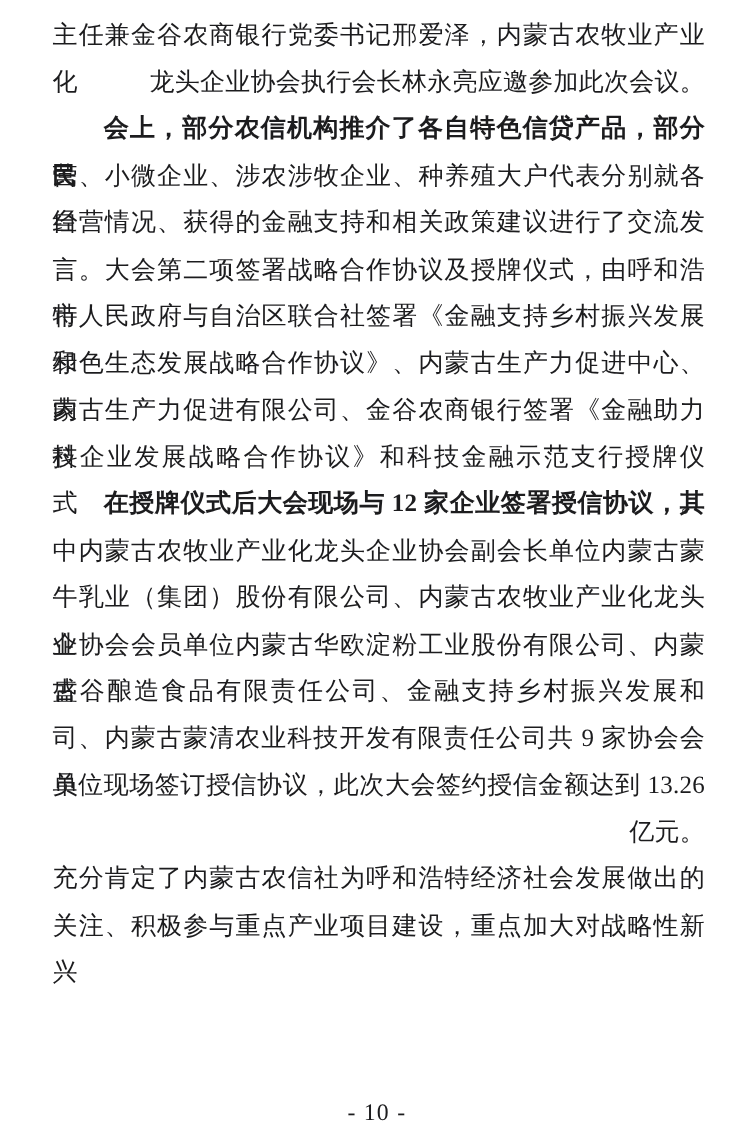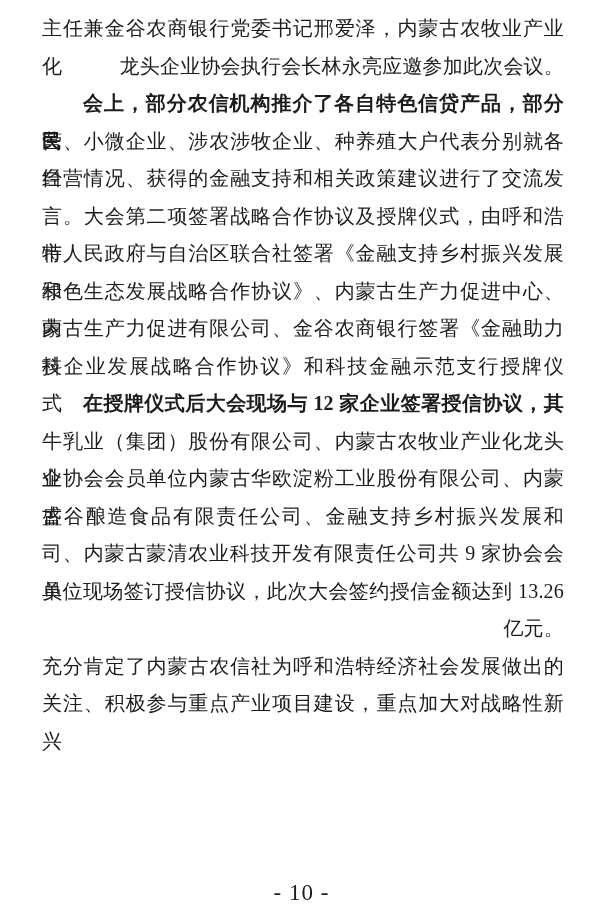--- a/index.html
+++ b/index.html
@@ -46,41 +46,42 @@
   .line.indent {
     text-indent: 41px;
     font-weight: bold;
   }
   .footer {
     position: absolute;
     top: 880px;
     left: 0;
     width: 603px;
     text-align: center;
-    font-size: 23px;
+    font-size: 19px;
     color: #1c1c1e;
     letter-spacing: 1px;
   }
 </style>
 </head>
 <body>
 
 <div class="page">
   <div class="text-block">
       <div class="line fill">主任兼金谷农商银行党委书记邢爱泽，内蒙古农牧业产业化</div>
       <div class="line">龙头企业协会执行会长林永亮应邀参加此次会议。</div>
       <div class="line fill indent">会上，部分农信机构推介了各自特色信贷产品，部分民</div>
       <div class="line fill">营、小微企业、涉农涉牧企业、种养殖大户代表分别就各自</div>
       <div class="line fill">经营情况、获得的金融支持和相关政策建议进行了交流发</div>
       <div class="line fill">言。大会第二项签署战略合作协议及授牌仪式，由呼和浩特</div>
       <div class="line fill">市人民政府与自治区联合社签署《金融支持乡村振兴发展和</div>
       <div class="line fill">绿色生态发展战略合作协议》、内蒙古生产力促进中心、内</div>
       <div class="line fill">蒙古生产力促进有限公司、金谷农商银行签署《金融助力科</div>
       <div class="line fill">技企业发展战略合作协议》和科技金融示范支行授牌仪式。</div>
       <div class="line fill indent">在授牌仪式后大会现场与 12 家企业签署授信协议，其</div>
+      <div class="line fill">中内蒙古农牧业产业化龙头企业协会副会长单位内蒙古蒙</div>
       <div class="line fill">牛乳业（集团）股份有限公司、内蒙古农牧业产业化龙头企</div>
       <div class="line fill">业协会会员单位内蒙古华欧淀粉工业股份有限公司、内蒙古</div>
       <div class="line fill">盛谷酿造食品有限责任公司、金融支持乡村振兴发展和</div>
       <div class="line fill">司、内蒙古蒙清农业科技开发有限责任公司共 9 家协会会员</div>
       <div class="line fill">单位现场签订授信协议，此次大会签约授信金额达到 13.26</div>
       <div class="line">亿元。</div>
       <div class="line fill">充分肯定了内蒙古农信社为呼和浩特经济社会发展做出的</div>
       <div class="line fill">关注、积极参与重点产业项目建设，重点加大对战略性新兴</div>
     </div>
   <div class="footer">- 10 -</div>

